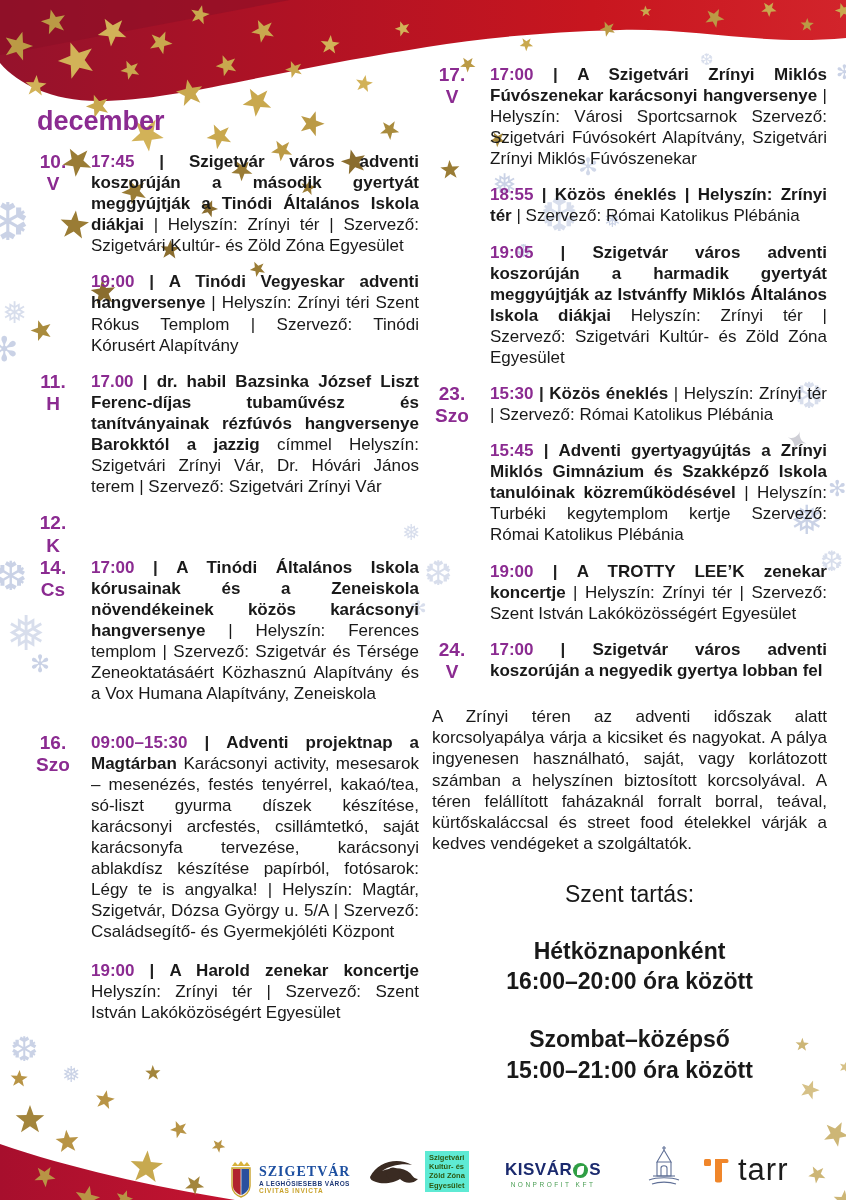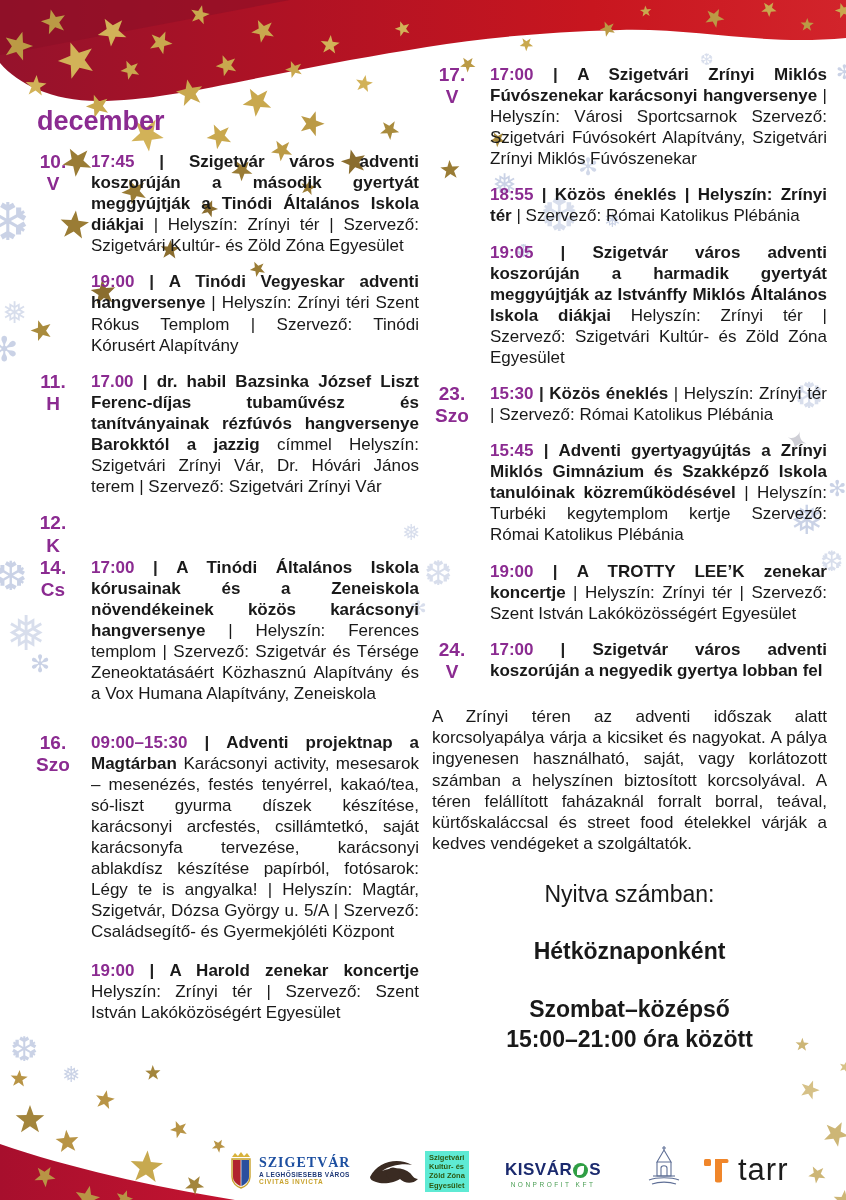--- a/index.html
+++ b/index.html
@@ -27,21 +27,21 @@
   .para{font-size:17px;line-height:1.25;text-align:justify;margin:10px 0 0 0;}
 
   .hours{text-align:center;}
   .hours-heading{font-size:23px;font-weight:normal;margin:26px 0 0 0;}
   .hours-block{margin-top:28px;}
   .hours-label,.hours-time{font-size:23px;font-weight:bold;line-height:1.32;}
 
   
   .footer{position:absolute;left:0;bottom:0;width:846px;height:70px;z-index:3;}
   .logo{position:absolute;display:flex;align-items:center;gap:5px;}
-  .logo-szigetvar{left:228px;bottom:11px;}
+  .logo-szigetvar{left:228px;bottom:2px;}
   .crest-text{display:flex;flex-direction:column;line-height:1.12;}
   .crest-name{font-family:"Liberation Serif",serif;font-size:14px;letter-spacing:1px;color:#1d4fa0;font-weight:bold;}
   .crest-sub{font-size:6.5px;color:#203a78;font-weight:bold;letter-spacing:.4px;}
   .crest-sub2{font-size:6.5px;color:#c8a22b;font-weight:bold;letter-spacing:.8px;}
   .logo-kultur{left:368px;bottom:8px;}
   .kultur-text{background:#5eead4;color:#2d5a12;font-size:7.5px;font-weight:bold;line-height:1.25;padding:2px 4px;}
   .logo-kisvaros{left:505px;bottom:12px;display:block;text-align:center;}
   .kisvaros-name{font-size:17px;font-weight:bold;color:#1b2a6e;letter-spacing:.5px;display:flex;align-items:center;justify-content:center;}
   .kisvaros-o{display:inline-block;width:15px;height:15px;border-radius:50%;background:#2f9e44;margin:0 1px;position:relative;}
   .kisvaros-o::after{content:"";position:absolute;left:4px;top:3px;width:7px;height:9px;background:#fff;border-radius:60% 0 60% 0;}
@@ -321,23 +321,24 @@
           <span class="pp">|</span>
           <span class="tt">Szigetvár város adventi koszorúján a negyedik gyertya lobban fel</span>
           <span class="dd"></span>
         </p>
       </div>
     </div>
 
     <p class="para">A Zrínyi téren az adventi időszak alatt korcsolyapálya várja a kicsiket és nagyokat. A pálya ingyenesen használható, saját, vagy korlátozott számban a helyszínen biztosított korcsolyával. A téren felállított faházaknál forralt borral, teával, kürtőskaláccsal és street food ételekkel várják a kedves vendégeket a szolgáltatók.</p>
 
     <div class="hours">
-      <div class="hours-heading">Nyitva számban:</div>
+      <div class="hours-heading">Szent tartás:</div>
       <div class="hours-block">
         <div class="hours-label">Hétköznaponként</div>
+        <div class="hours-time">16:00–20:00 óra között</div>
       </div>
       <div class="hours-block">
         <div class="hours-label">Szombat–középső</div>
         <div class="hours-time">15:00–21:00 óra között</div>
       </div>
     </div>
   </div>
 
   <div class="footer">
 

